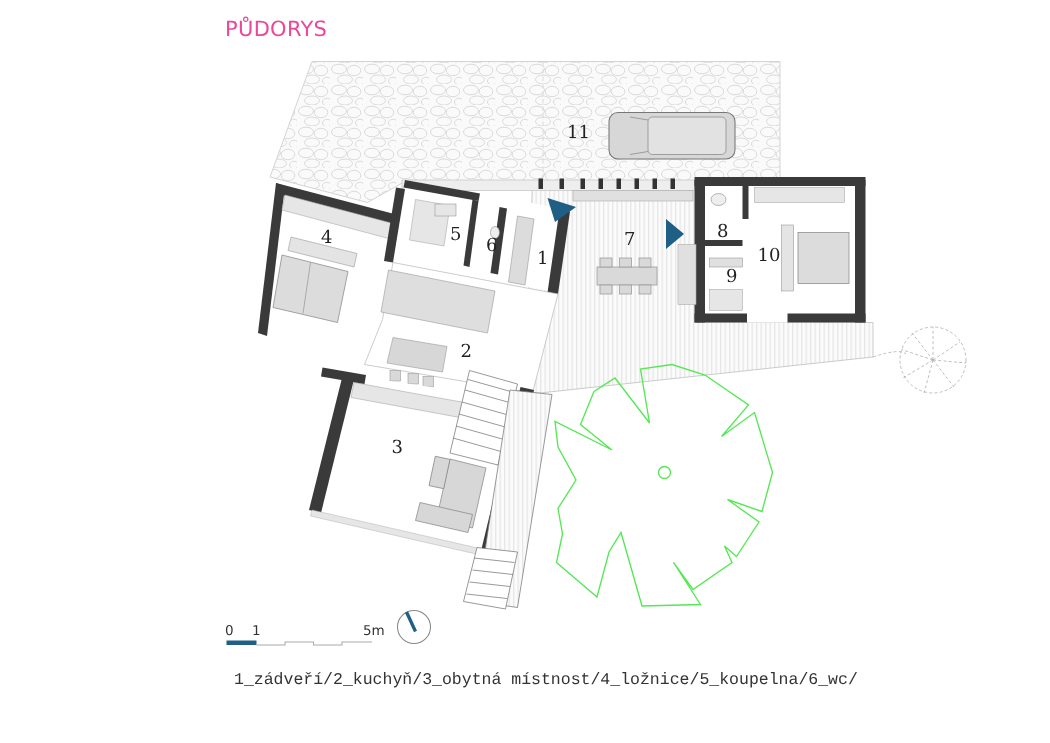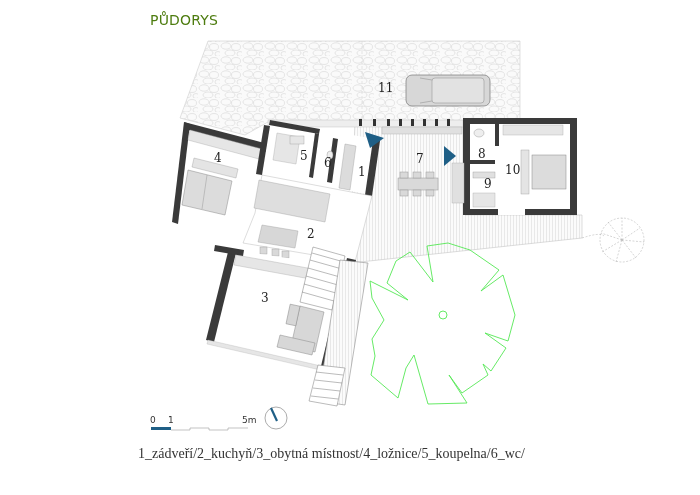--- a/index.html
+++ b/index.html
@@ -1,21 +1,21 @@
 <!DOCTYPE html>
 <html><head>
 <meta charset="utf-8">
 <style>
   html, body { margin:0; padding:0; background:#ffffff; }
   body { width:700px; height:495px; position:relative; overflow:hidden; font-family:"DejaVu Sans", sans-serif; }
-  .title { position:absolute; left:150px; top:12px; font-size:14px; color:#4d7c0f; letter-spacing:0.2px; font-family:"DejaVu Sans", sans-serif; }
+  .title { position:absolute; left:150px; top:12px; font-size:14px; color:#ec4899; letter-spacing:0.2px; font-family:"DejaVu Sans", sans-serif; }
   svg.plan { position:absolute; left:0; top:0; }
   .room-label { font-family:"DejaVu Serif", serif; font-size:12px; fill:#222; }
   .scale-text { font-family:"DejaVu Sans", sans-serif; font-size:9px; fill:#333; }
-  .legend { position:absolute; left:138px; top:447px; font-size:14px; color:#333; line-height:14px; font-family:Liberation Serif, serif; white-space:nowrap; }
+  .legend { position:absolute; left:156px; top:447px; font-size:11px; color:#333; line-height:14px; font-family:Liberation Mono, monospace; white-space:nowrap; }
 </style>
 </head>
 <body>
 
 <div class="title">PŮDORYS</div>
 
 <svg class="plan" width="700" height="495" viewBox="0 0 700 495">
   <defs>
     <pattern id="stones" width="22" height="14" patternUnits="userSpaceOnUse">
       <rect width="22" height="14" fill="#fafafa"></rect>

